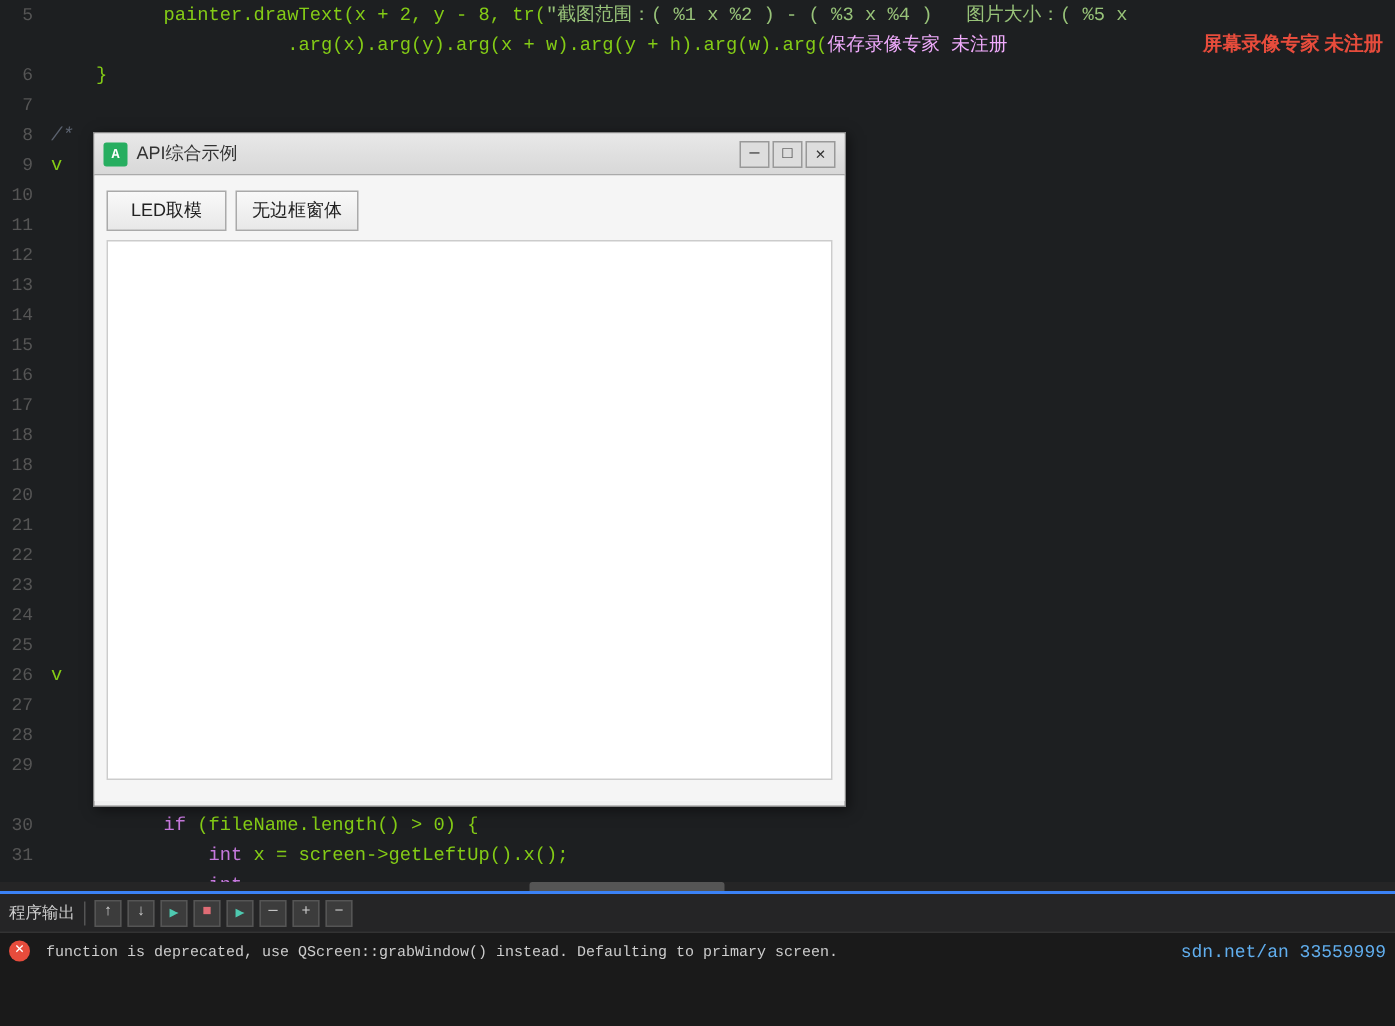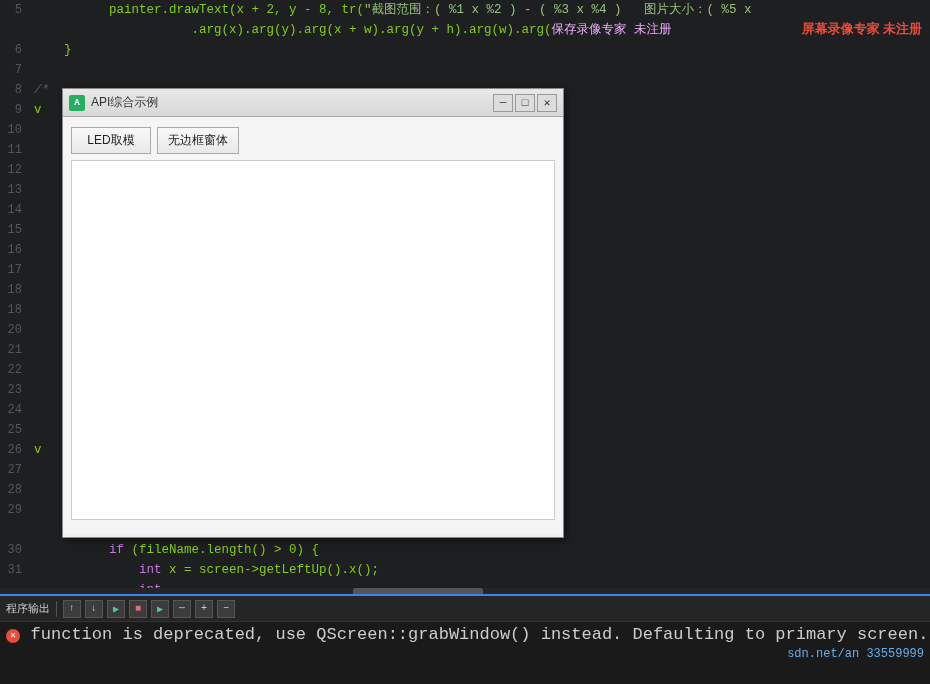--- a/index.html
+++ b/index.html
@@ -425,17 +425,17 @@
     <div class="toolbar-btn play-btn">▶</div>
     <div class="toolbar-btn stop-btn">■</div>
     <div class="toolbar-btn green-play">▶</div>
     <div class="toolbar-btn">─</div>
     <div class="toolbar-btn">+</div>
     <div class="toolbar-btn">−</div>
   </div>
   <div class="bottom-output">
     <div class="output-line">
       <span class="error-icon">✕</span>
-      <span style="color:#ccc;font-size:17px;">function is deprecated, use QScreen::grabWindow() instead. Defaulting to primary screen.</span>
+      <span style="color:#ccc;font-size:10px;">function is deprecated, use QScreen::grabWindow() instead. Defaulting to primary screen.</span>
       <span style="color:#61afef;font-size:12px;float:right;">sdn.net/an 33559999</span>
     </div>
   </div>
 </div>
 
 </body></html>

